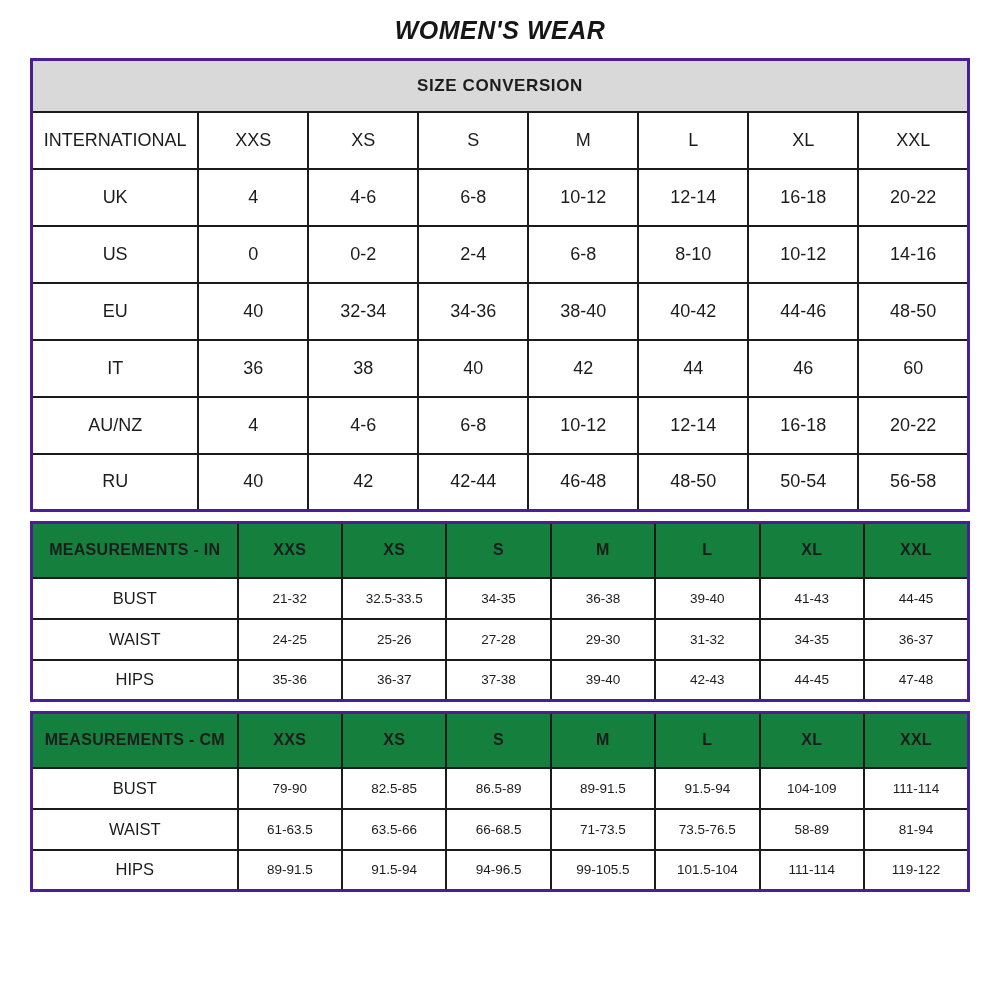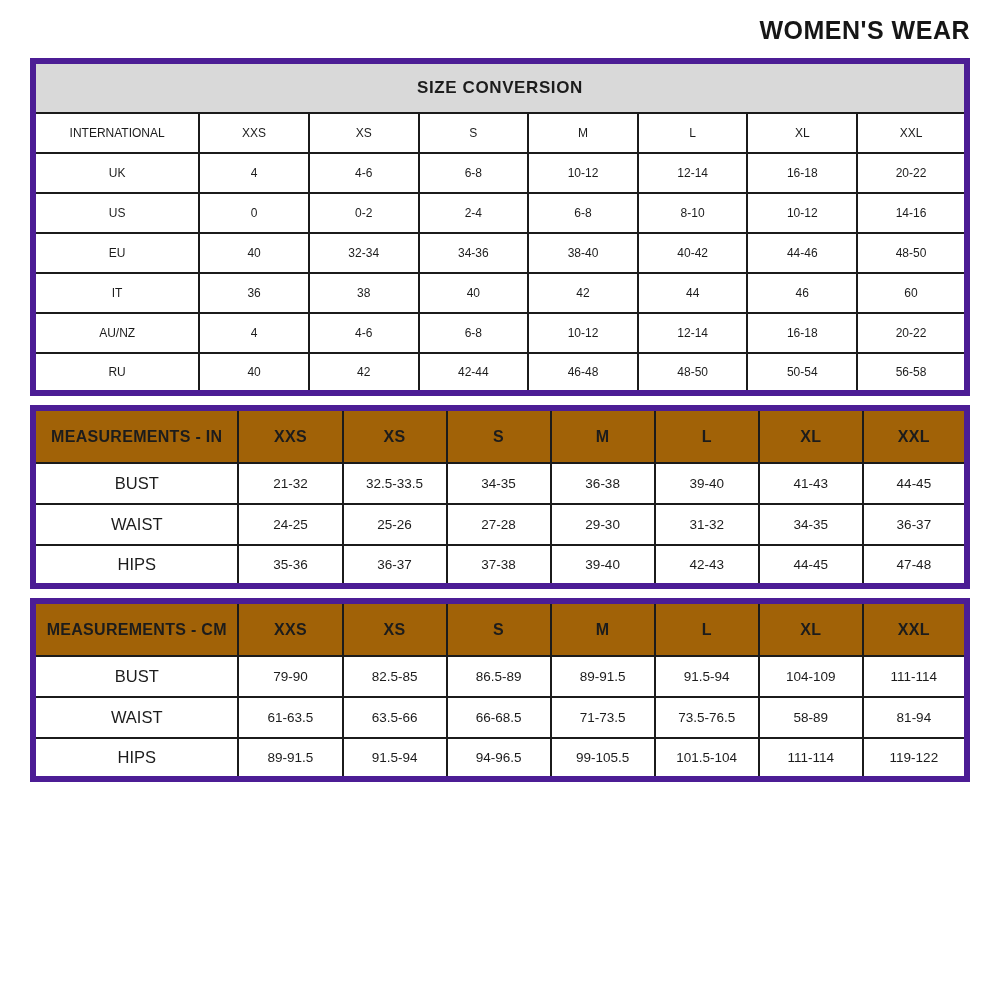--- a/index.html
+++ b/index.html
@@ -6,31 +6,32 @@
   html, body {
     margin: 0; padding: 0;
     width: 1000px; height: 1000px;
     background: #ffffff;
     color: #1c1c1c;
     font-family: "Liberation Sans", "DejaVu Sans", sans-serif;
   }
   .page { padding: 0 30px; }
   .page-title {
     margin: 16px 0 13px 0;
-    text-align: right;
+    text-align: center;
     font-size: 25px;
     font-weight: 700;
     letter-spacing: 0.5px;
     color: #161616;
+    font-style: italic;
   }
   table {
     width: 100%;
     border-collapse: collapse;
     table-layout: fixed;
-    border: 6px solid #4c1d95;
+    border: 3px solid #4c1d95;
     padding-left: 10px;
   }
   th, td {
     border: 2px solid #1b1b1b;
     text-align: center;
     vertical-align: middle;
     padding: 0 4px;
     overflow: hidden;
     white-space: nowrap;
   }
@@ -38,29 +39,29 @@
   .size-conv { margin-bottom: 9px; }
   .size-conv .span-header {
     height: 52px;
     background: #d9d9d9;
     font-size: 17px;
     font-weight: 700;
     letter-spacing: 0.6px;
   }
   .size-conv th.col-head { font-weight: 400; }
   .size-conv th, .size-conv td {
-    height: 40px;
-    font-size: 12px;
+    height: 57px;
+    font-size: 18px;
     font-weight: 400;
   }
   
   .meas { margin-bottom: 9px; }
   .meas th {
     height: 55px;
-    background: #a16207;
+    background: #15803d;
     font-size: 16px;
     font-weight: 700;
     letter-spacing: 0.3px;
   }
   .meas td {
     height: 41px;
     font-size: 13.5px;
     font-weight: 400;
   }
   .meas td.row-label { font-size: 16.5px; }

